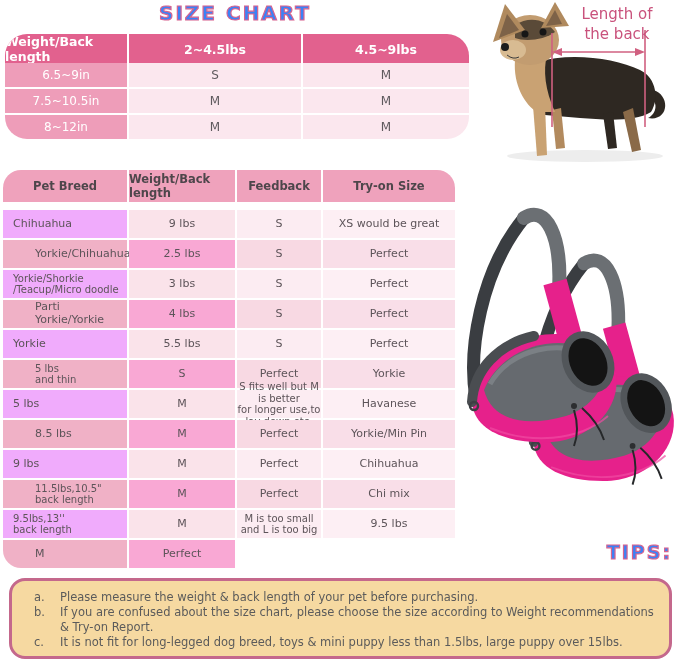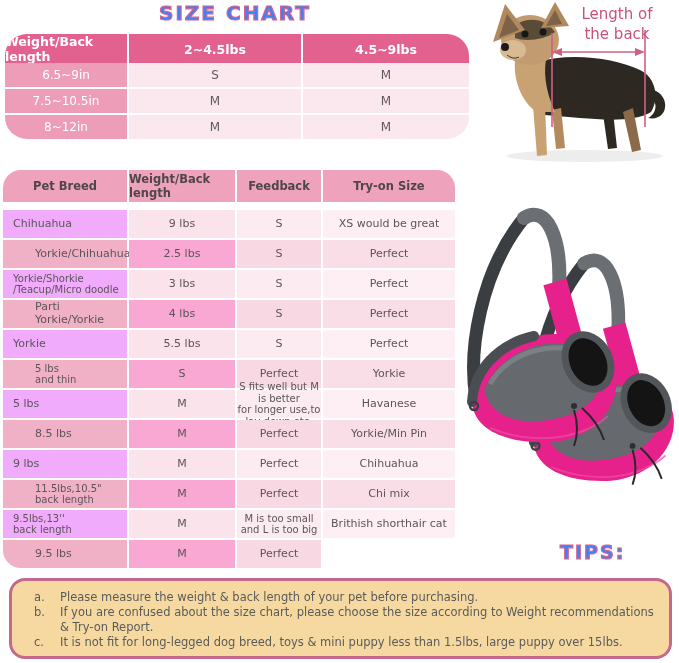--- a/index.html
+++ b/index.html
@@ -1,21 +1,21 @@
 <!DOCTYPE html>
 <html><head>
 <meta charset="utf-8">
 <style>
   html,body{margin:0;padding:0;background:#fff;}
   .canvas{position:relative;width:679px;height:663px;background:#ffffff;overflow:hidden;
           font-family:"DejaVu Sans",sans-serif;}
   .bubble{font-weight:800;color:#3b82f6;-webkit-text-stroke:1.2px #d7648f;letter-spacing:2px;}
   .title-size{position:absolute;left:0;top:1px;width:470px;text-align:center;font-size:20px;}
   .title-tryon{position:absolute;left:0;top:136px;width:470px;text-align:center;font-size:20px;}
-  .title-tips{position:absolute;left:560px;top:541px;width:112px;text-align:left;font-size:19px;}
+  .title-tips{position:absolute;left:560px;top:541px;width:112px;text-align:right;font-size:19px;}
 
   
   .t1{position:absolute;left:5px;top:34px;width:464px;border-radius:22px;overflow:hidden;
       background:#fff;display:flex;flex-direction:column;gap:2px;}
   .t1 .hrow{display:grid;grid-template-columns:122px 172px 1fr;gap:2px;height:27px;}
   .t1 .brow{display:grid;grid-template-columns:122px 172px 1fr;grid-auto-rows:24px;gap:2px;}
   .t1 .hc{background:#e2618e;color:#fff;font-weight:bold;font-size:12.5px;
           display:flex;align-items:center;justify-content:center;}
   .t1 .lc{background:#ee9db9;color:#fff;font-size:12px;
           display:flex;align-items:center;justify-content:center;}
@@ -171,21 +171,20 @@
       <div class="t2c">M</div>
       <div class="t2c">Perfect</div>
 
       <div class="t2c">Chi mix</div>
       <div class="t2c sm">9.5lbs,13''
 back length</div>
       <div class="t2c">M</div>
       <div class="t2c sm">M is too small
 and L is too big</div>
 
-      <div class="t2c">Brithish shorthair cat</div>
       <div class="t2c">9.5 lbs</div>
       <div class="t2c">M</div>
       <div class="t2c">Perfect</div>
     </div>
   </div>
 
   <svg class="bags-fig" viewBox="0 0 219 310">
     <defs>
       <g id="bag">
         <path d="M16 196 C8 150 20 70 64 16" stroke="#3a3d41" stroke-width="13" fill="none" stroke-linecap="round"></path>

